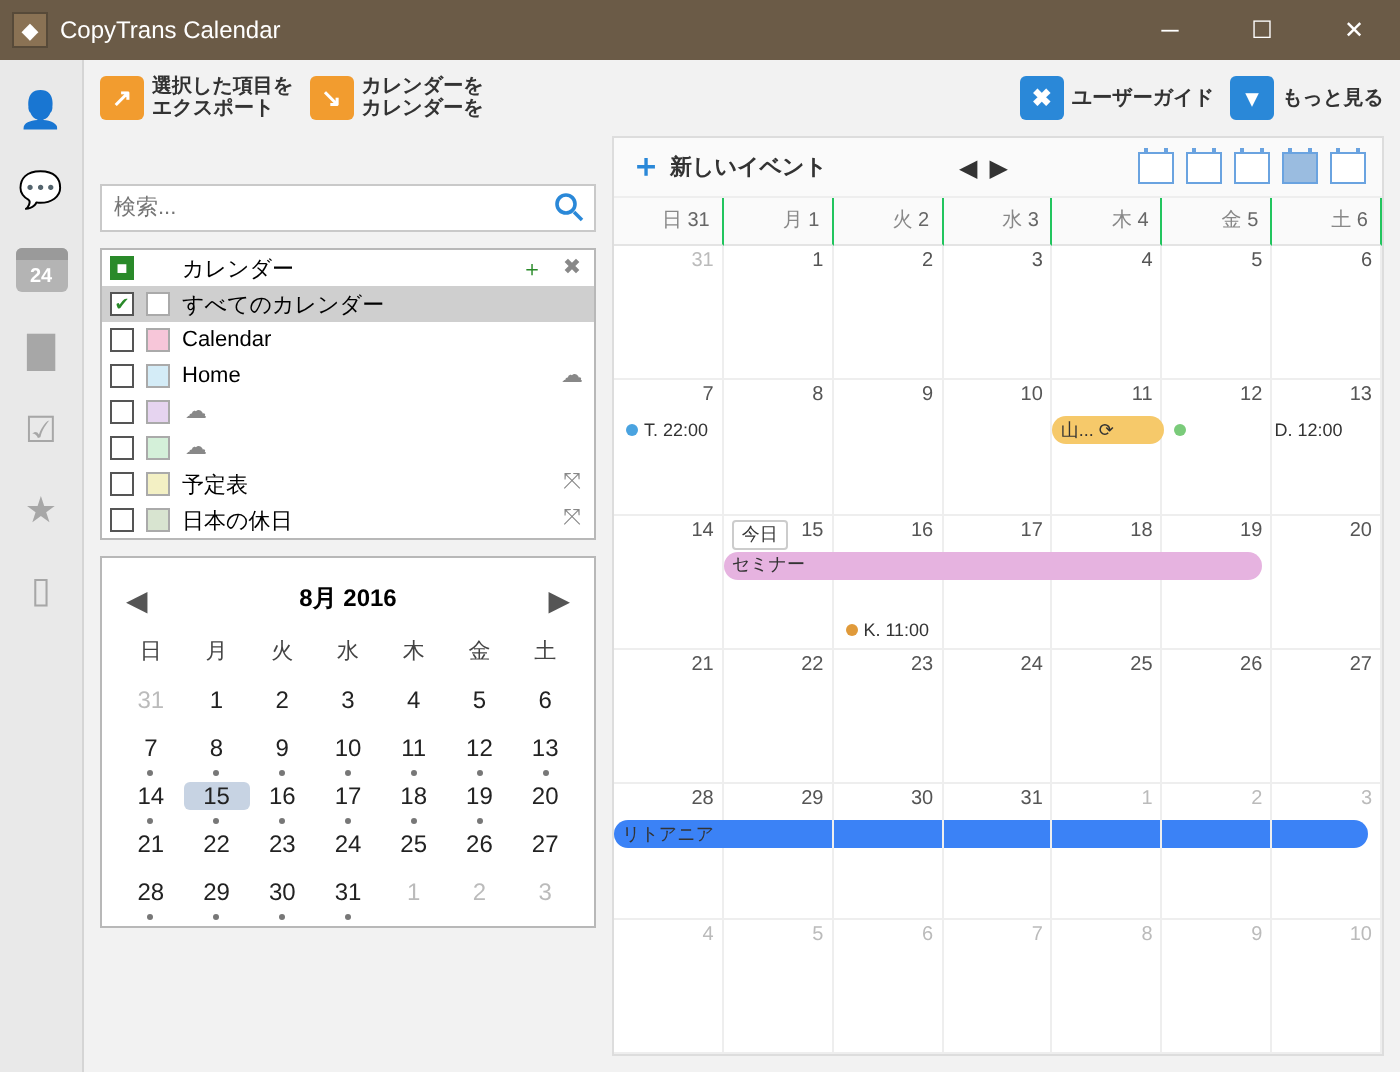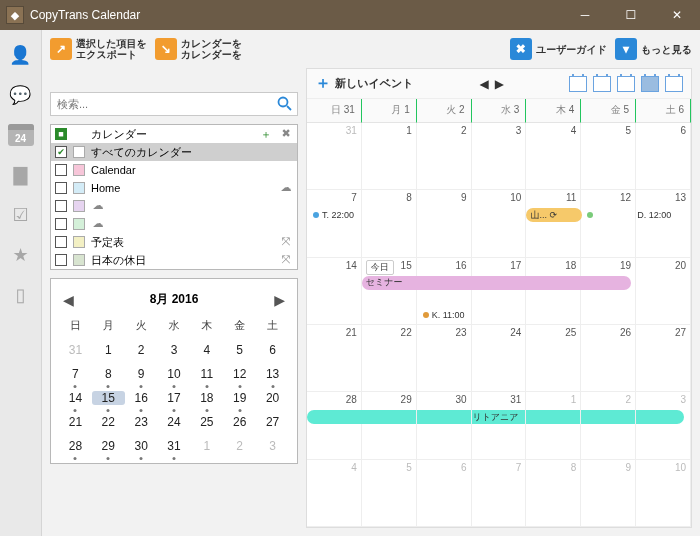--- a/index.html
+++ b/index.html
@@ -287,21 +287,21 @@
             <div class="mg-cell">18</div>
             <div class="mg-cell">19</div>
             <div class="mg-cell">20</div>
             <div class="mg-cell">21</div>
             <div class="mg-cell">22</div>
             <div class="mg-cell">23</div>
             <div class="mg-cell">24</div>
             <div class="mg-cell">25</div>
             <div class="mg-cell">26</div>
             <div class="mg-cell">27</div>
-            <div class="mg-cell">28<div class="ev" style="top: 18px; left: 0px; width: calc(700% + 0px); background: #5eead4; justify-content: center;">
+            <div class="mg-cell">28<div class="ev" style="top: 18px; left: 0px; width: calc(700% + 0px); background: #3b82f6;">
                 <span>リトアニア</span>
               </div></div>
             <div class="mg-cell">29</div>
             <div class="mg-cell">30</div>
             <div class="mg-cell">31</div>
             <div class="mg-cell dim">1</div>
             <div class="mg-cell dim">2</div>
             <div class="mg-cell dim">3</div>
             <div class="mg-cell dim">4</div>
             <div class="mg-cell dim">5</div>

